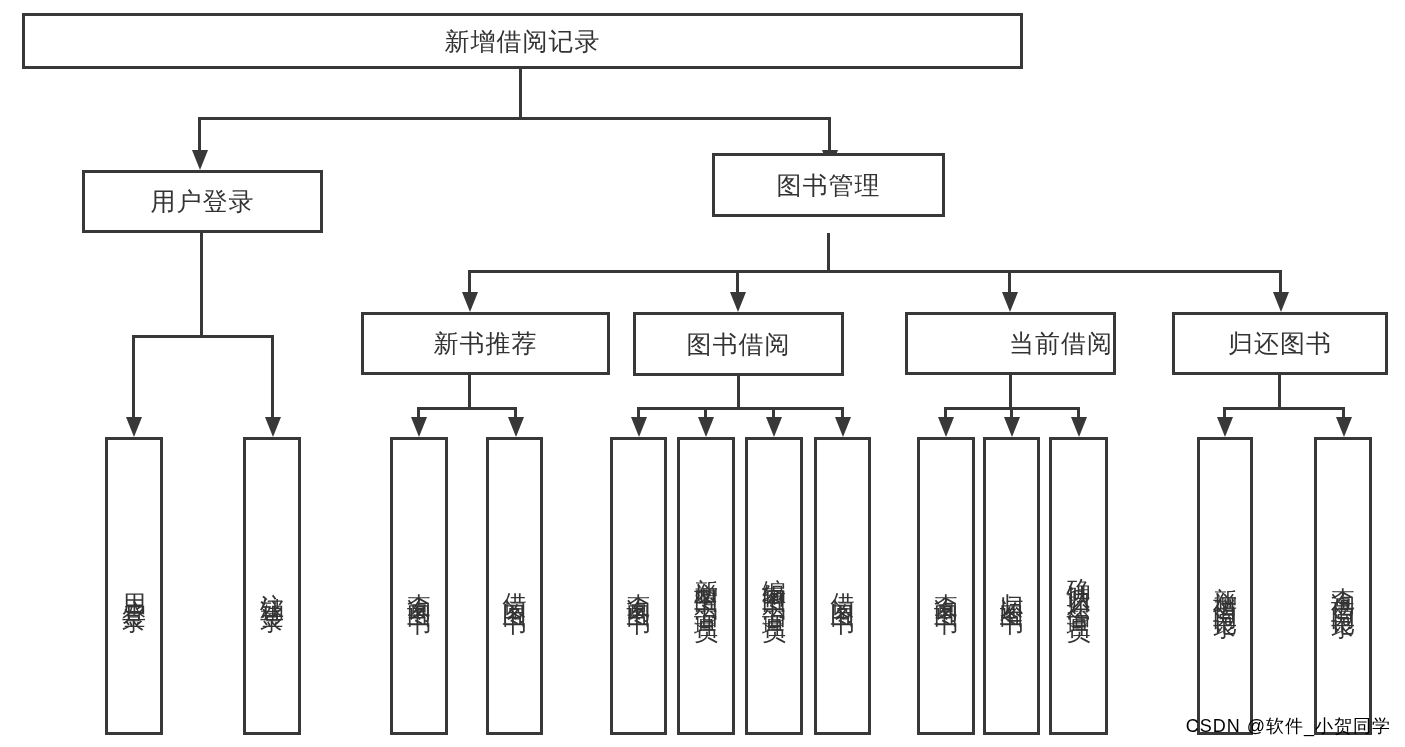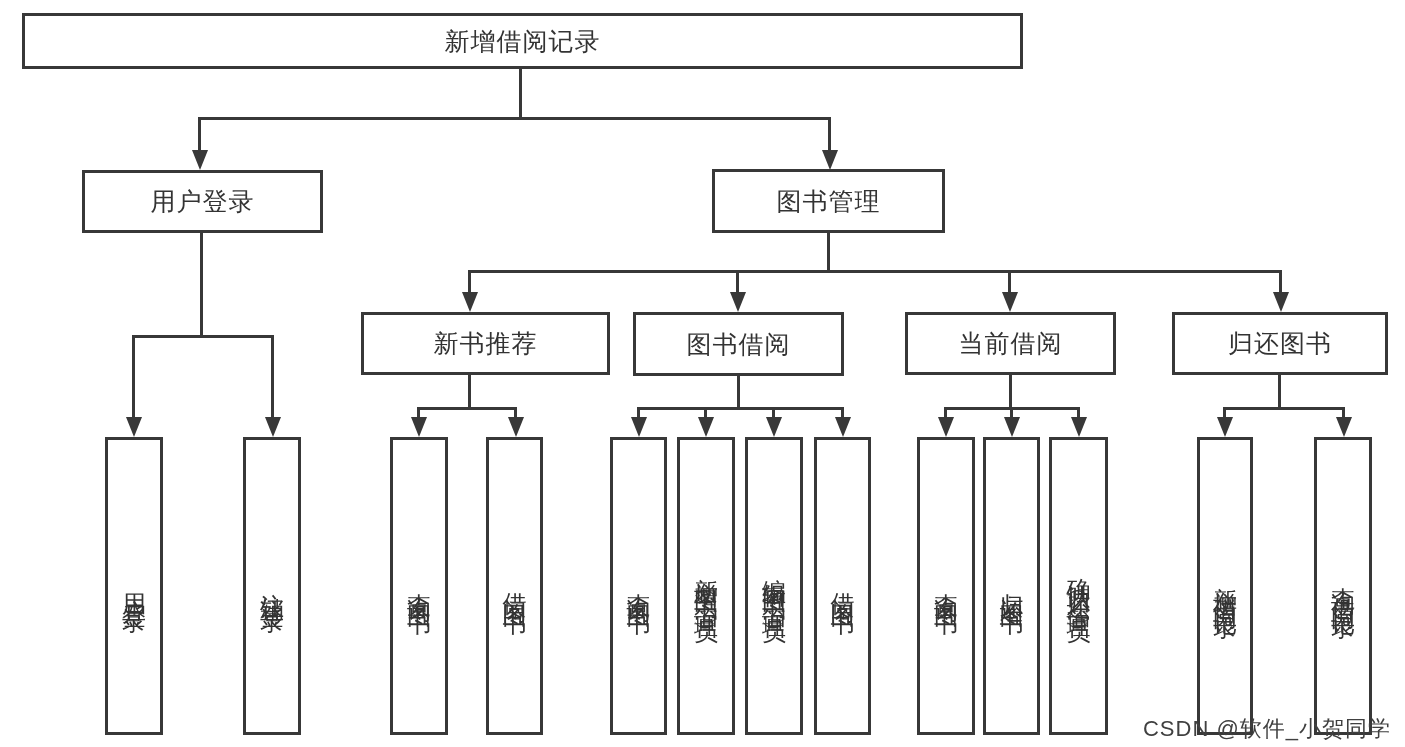--- a/index.html
+++ b/index.html
@@ -42,23 +42,23 @@
     width: 0;
     height: 0;
     border-left: 8px solid transparent;
     border-right: 8px solid transparent;
     border-top: 20px solid #383838;
   }
   .watermark {
     position: absolute;
     top: 714px;
     right: 14px;
-    font-size: 22px;
+    font-size: 18px;
     letter-spacing: 1px;
-    color: #404040;
+    color: #000000;
     white-space: nowrap;
   }
 </style>
 </head>
 <body>
 
 <div class="canvas">
 
   <div class="box" style="left:22px; top:13px; width:1001px; height:56px;">
     <span class="h-label">新增借阅记录</span>
@@ -67,21 +67,21 @@
   <div class="line" style="left:519px; top:69px; width:3px; height:48px;"></div>
   <div class="line" style="left:198px; top:117px; width:633px; height:3px;"></div>
   <div class="line" style="left:198px; top:117px; width:3px; height:35px;"></div>
   <div class="arr" style="left:192px; top:150px;"></div>
   <div class="line" style="left:828px; top:117px; width:3px; height:35px;"></div>
   <div class="arr" style="left:822px; top:150px;"></div>
 
   <div class="box" style="left:82px; top:170px; width:241px; height:63px;">
     <span class="h-label">用户登录</span>
   </div>
-  <div class="box" style="left:712px; top:169px; width:233px; height:64px;">
+  <div class="box" style="left:712px; top:153px; width:233px; height:64px;">
     <span class="h-label">图书管理</span>
   </div>
 
   <div class="line" style="left:200px; top:233px; width:3px; height:102px;"></div>
   <div class="line" style="left:132px; top:335px; width:142px; height:3px;"></div>
   <div class="line" style="left:132px; top:335px; width:3px; height:82px;"></div>
   <div class="arr" style="left:126px; top:417px;"></div>
   <div class="line" style="left:271px; top:335px; width:3px; height:82px;"></div>
   <div class="arr" style="left:265px; top:417px;"></div>
 
@@ -95,21 +95,21 @@
   <div class="arr" style="left:1002px; top:292px;"></div>
   <div class="line" style="left:1279px; top:270px; width:3px; height:24px;"></div>
   <div class="arr" style="left:1273px; top:292px;"></div>
 
   <div class="box" style="left:361px; top:312px; width:249px; height:63px;">
     <span class="h-label">新书推荐</span>
   </div>
   <div class="box" style="left:633px; top:312px; width:211px; height:64px;">
     <span class="h-label">图书借阅</span>
   </div>
-  <div class="box" style="left:905px; top:312px; width:211px; height:63px;">
+  <div class="box" style="left:905px; top:312px; width:211px; height:63px;justify-content:flex-end;">
     <span class="h-label">当前借阅</span>
   </div>
   <div class="box" style="left:1172px; top:312px; width:216px; height:63px;">
     <span class="h-label">归还图书</span>
   </div>
 
   <div class="line" style="left:468px; top:375px; width:3px; height:32px;"></div>
   <div class="line" style="left:417px; top:407px; width:100px; height:3px;"></div>
   <div class="line" style="left:417px; top:407px; width:3px; height:12px;"></div>
   <div class="arr" style="left:411px; top:417px;"></div>

